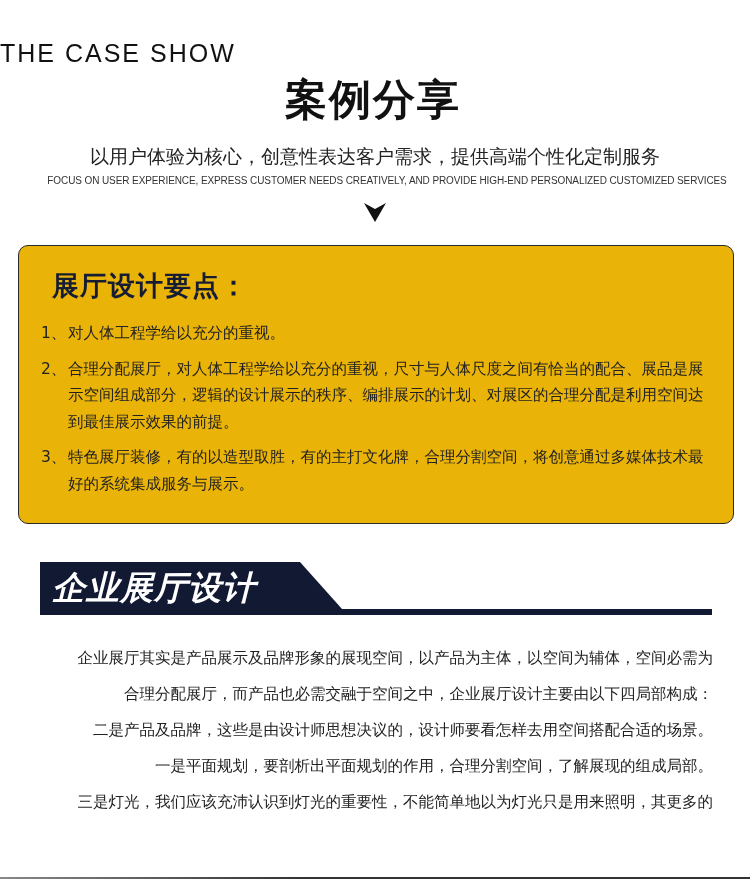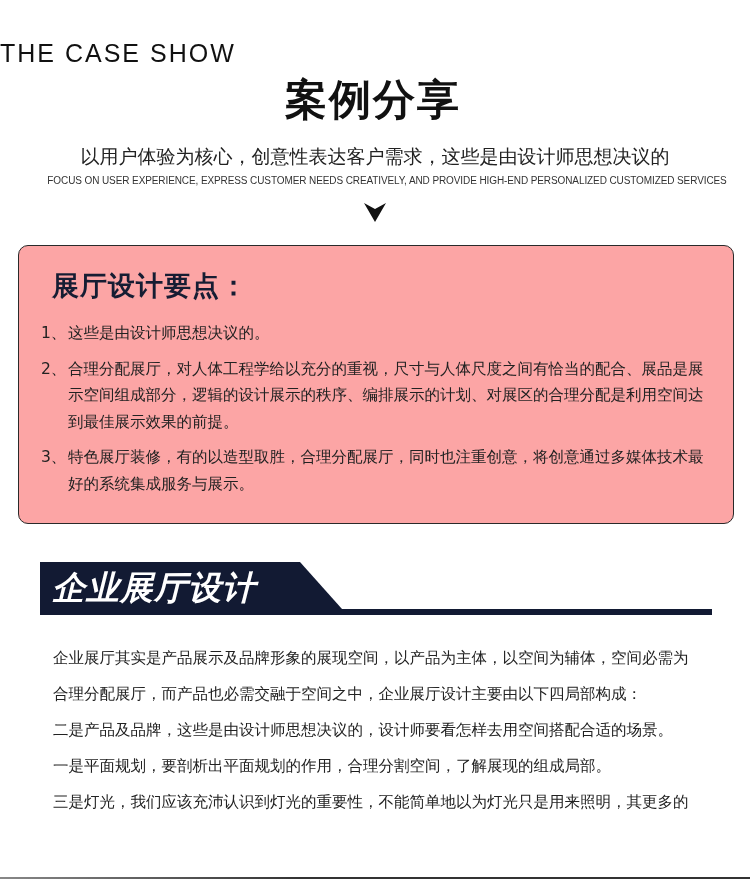--- a/index.html
+++ b/index.html
@@ -23,21 +23,21 @@
     position: absolute; top: 175px; left: 12px; width: 750px; text-align: center;
     font-family: "Liberation Sans", sans-serif;
     font-size: 10px; color: #333; letter-spacing: -0.1px; line-height: 12px;
   }
   .down-arrow {
     position: absolute; top: 201px; left: 364px; width: 22px; height: 22px;
   }
 
   .points-box {
     position: absolute; top: 245px; left: 18px; width: 716px; height: 279px;
-    background: #fca5a5; border: 1.5px solid #2a2a2a; border-radius: 10px;
+    background: #eab308; border: 1.5px solid #2a2a2a; border-radius: 10px;
   }
   .points-title {
     position: absolute; top: 22px; left: 33px;
     font-size: 27px; font-weight: bold; color: #161d33; line-height: 36px; letter-spacing: 1px;
   }
   .points-list { position: absolute; top: 74px; left: 22px; width: 672px; }
   .point {
     display: flex; font-size: 15.5px; color: #222; line-height: 26.5px; margin-bottom: 9px;
   }
   .point .num { flex: 0 0 27px; white-space: nowrap; }
@@ -51,57 +51,57 @@
     clip-path: polygon(0 0, 260px 0, 302px 47px, 302px 53px, 0 53px);
   }
   .section-line {
     position: absolute; left: 0; top: 47px; width: 672px; height: 6px; background: #121a33;
   }
   .section-title {
     position: absolute; left: 12px; top: 5px;
     font-size: 33px; font-weight: bold; color: #ffffff; line-height: 42px; letter-spacing: 1px;
   }
 
-  .body-text { position: absolute; top: 640px; left: 53px; width: 660px; }
+  .body-text { position: absolute; top: 640px; left: 53px; width: 660px; text-align: right; }
   .body-text p {
     font-size: 15.5px; color: #222; line-height: 36px; white-space: nowrap;
   }
 
   .bottom-line {
     position: absolute; top: 877px; left: 0; width: 750px; height: 2px;
     background: linear-gradient(to right, #888, #333 40%, #333);
   }
 </style>
 </head>
 <body>
 
 <div class="en-title">THE CASE SHOW</div>
 <div class="cn-title">案例分享</div>
-<div class="subtitle">以用户体验为核心，创意性表达客户需求，这些是由设计师思想决议的</div>
+<div class="subtitle">以用户体验为核心，创意性表达客户需求，提供高端个性化定制服务</div>
 <div class="subtitle-en">FOCUS ON USER EXPERIENCE, EXPRESS CUSTOMER NEEDS CREATIVELY, AND PROVIDE HIGH-END PERSONALIZED CUSTOMIZED SERVICES</div>
 <div class="down-arrow">
   <svg width="22" height="22" viewBox="0 0 22 22">
     <polygon points="0,2 11,8 22,2 11,21" fill="#111"></polygon>
   </svg>
 </div>
 
 <div class="points-box">
   <div class="points-title">展厅设计要点：</div>
   <div class="points-list">
     <div class="point">
       <span class="num">1、</span>
-      <span class="txt">这些是由设计师思想决议的。</span>
+      <span class="txt">对人体工程学给以充分的重视。</span>
     </div>
     <div class="point">
       <span class="num">2、</span>
       <span class="txt">合理分配展厅，对人体工程学给以充分的重视，尺寸与人体尺度之间有恰当的配合、展品是展示空间组成部分，逻辑的设计展示的秩序、编排展示的计划、对展区的合理分配是利用空间达到最佳展示效果的前提。</span>
     </div>
     <div class="point">
       <span class="num">3、</span>
-      <span class="txt">特色展厅装修，有的以造型取胜，合理分配展厅，同时也注重创意，将创意通过多媒体技术最好的系统集成服务与展示。</span>
+      <span class="txt">特色展厅装修，有的以造型取胜，有的主打文化牌，合理分割空间，将创意通过多媒体技术最好的系统集成服务与展示。</span>
     </div>
   </div>
 </div>
 
 <div class="section-header">
   <div class="section-line"></div>
   <div class="section-bar"></div>
   <div class="section-title">企业展厅设计</div>
 </div>
 

